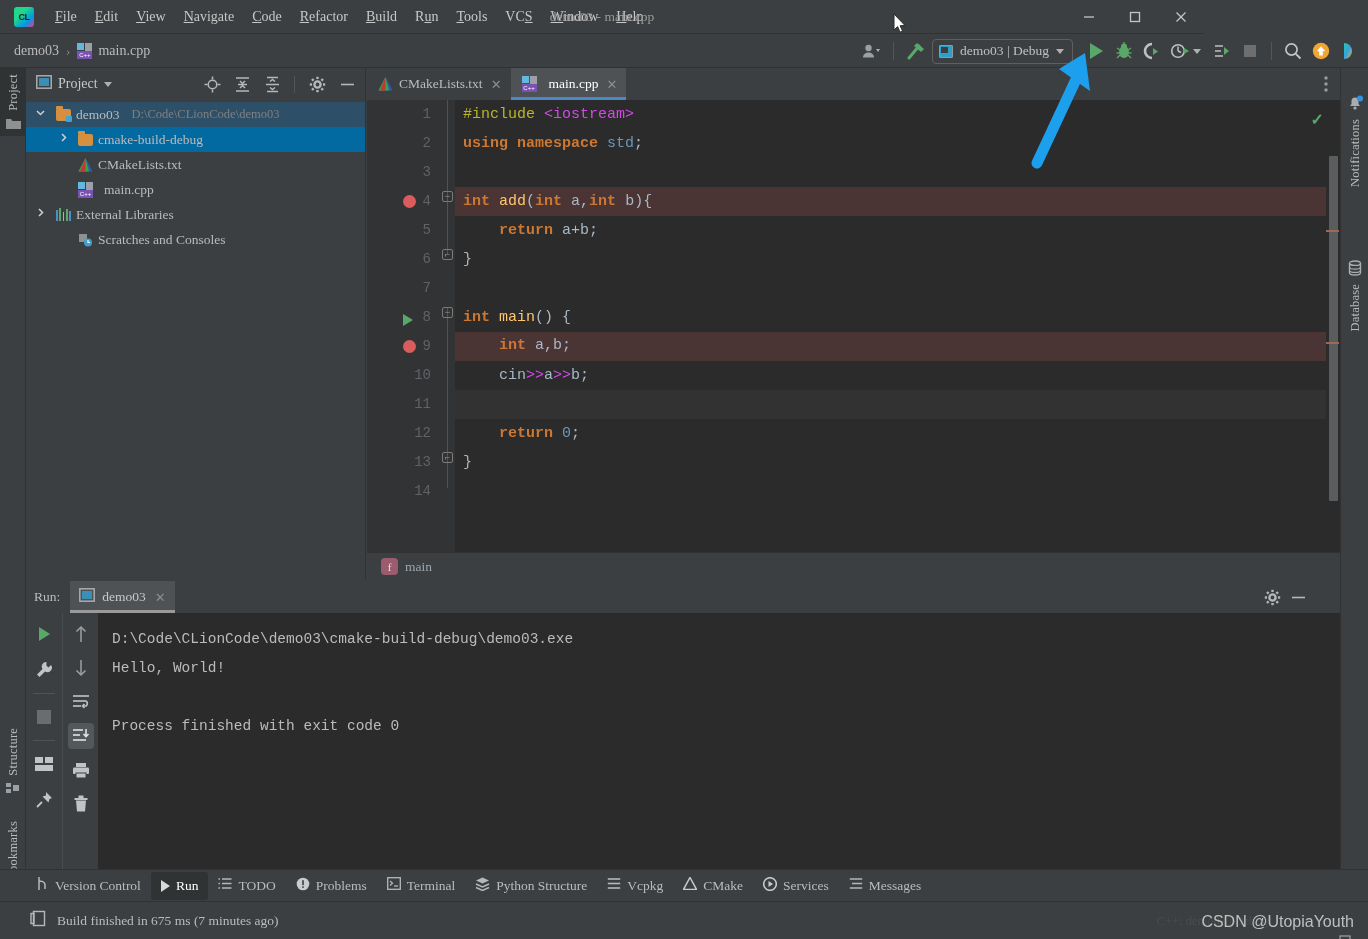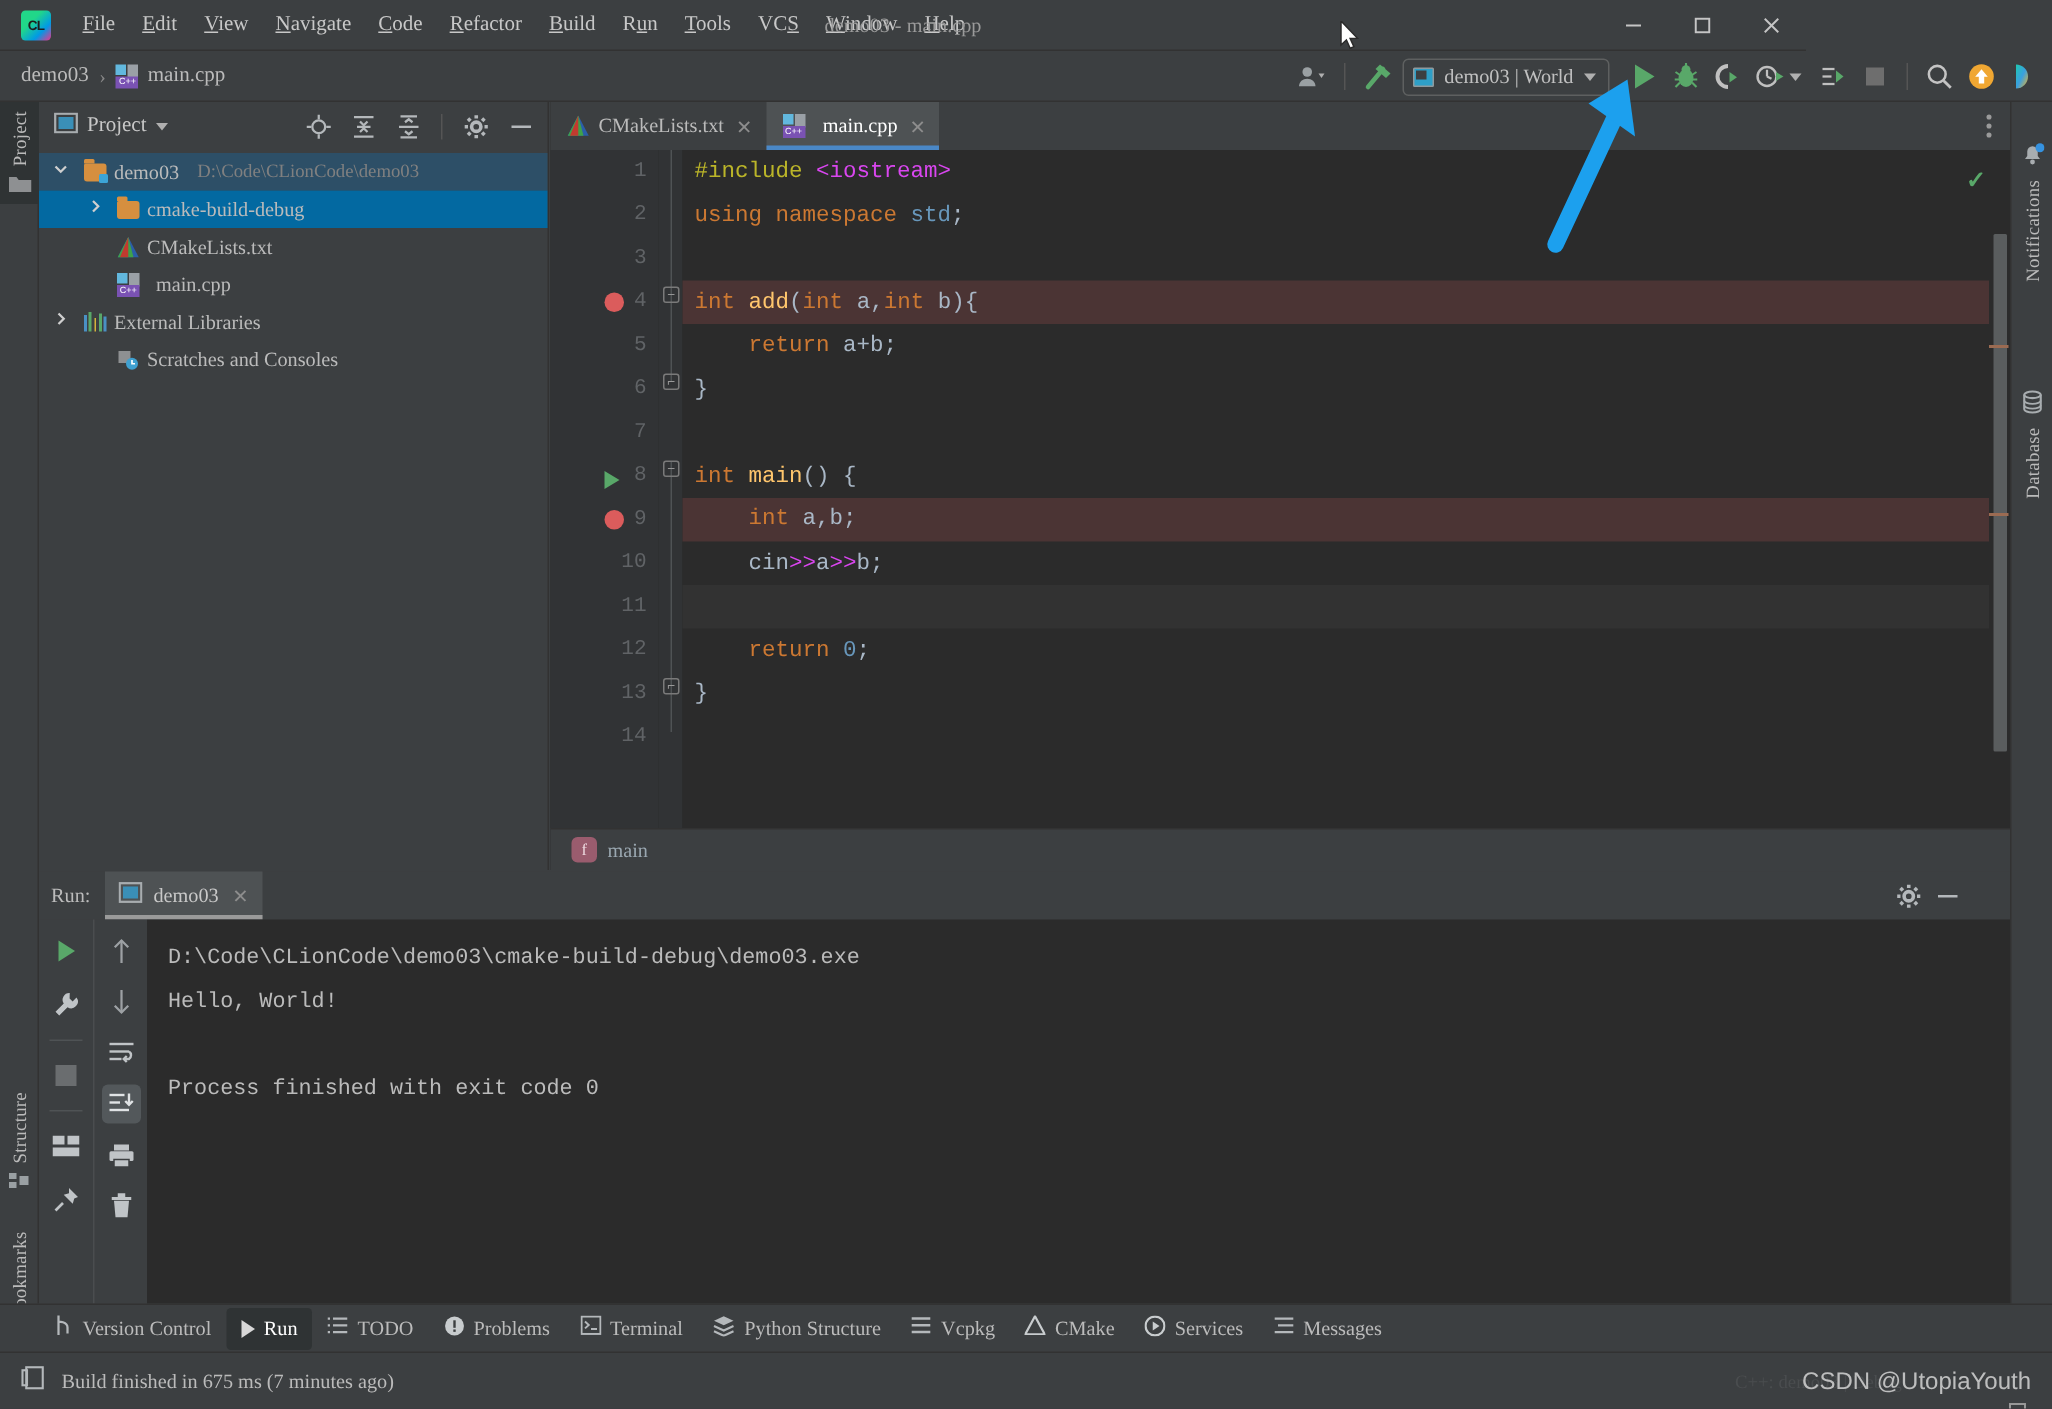--- a/index.html
+++ b/index.html
@@ -164,21 +164,21 @@
   .hl-cur { position:absolute; left:0; right:0; height:29px; background:#323232; }
   .foldmark {
     position:absolute; left:3px; width:11px;height:11px;border:1px solid #7a7a7a;border-radius:2px;
     color:#9a9a9a; font-size:9px; line-height:9px; text-align:center;
     font-family:"Liberation Sans",sans-serif;
   }
   .vline { position:absolute; left:8px; width:1px; background:#4f5355; }
   .caret-bar { display:inline-block; width:1.5px; height:17px; background:#d0d0d0;
      vertical-align:-3px; }
 
-  .k-kw{color:#cc7832;} .k-pp{color:#bbb529;} .k-num{color:#6897bb;}
+  .k-kw{color:#cc7832;font-weight:bold;} .k-pp{color:#bbb529;} .k-num{color:#6897bb;}
   .k-fn{color:#ffc66d;} .k-id{color:#a9b7c6;}
   .k-cls{color:#6897bb;} .k-std{color:#d946ef;}
 
   .breadcrumb-bar {
     position:absolute; left:0; right:0; bottom:0; height:28px; background:#3c3f41;
     display:flex; align-items:center; padding-left:14px; gap:7px; border-top:1px solid #323232;
   }
   .fn-badge { width:17px;height:17px;border-radius:4px;background:#9a5c6e;color:#f0dde3;
      font-size:11px; display:flex;align-items:center;justify-content:center;
      font-family:"Liberation Serif",serif; }
@@ -237,21 +237,21 @@
   .tw-item {
     height:28px; display:flex; align-items:center; gap:6px; padding:0 10px;
     font-size:13.5px; color:#bbbbbb; border-radius:3px;
   }
   .tw-item.active { background:#2f3334; color:#ffffff; }
 
   .statusbar {
     position:absolute; left:0; bottom:0; width:1368px; height:38px;
     background:#3c3f41; display:flex; align-items:center; border-top:1px solid #323232;
   }
-  .sb-left { display:flex; align-items:center; gap:10px; padding-left:14px; }
+  .sb-left { display:flex; align-items:center; gap:10px; padding-left:30px; }
   .sb-text { font-size:13.5px; color:#bbbbbb; }
   .sb-right { position:absolute; right:10px; display:flex; align-items:center; gap:0px;margin-top:48px; }
   .sb-cell { font-size:13.5px; color:#bbbbbb; padding:0 14px; }
 
   .watermark {
     position:absolute; right:14px; bottom:8px; font-size:16px; color:#c9c9c9;
     font-family:"Liberation Sans", sans-serif; opacity:0.92; pointer-events:none;
   }
   .wm-ghost {
     position:absolute; right:100px; bottom:10px; font-size:12.5px; color:#4a4d4f;
@@ -327,21 +327,21 @@
       </div>
       <div class="tb-sep"></div>
       <div class="tb-btn">
         <svg width="22" height="20" viewBox="0 0 22 20">
           <path d="M4 17 L14 5" stroke="#59a869" stroke-width="3" stroke-linecap="round"></path>
           <path d="M12 2 L19 8 L16 11 L9 5 Z" fill="#59a869"></path>
         </svg>
       </div>
       <div class="runconfig">
         <span class="rc-icon"></span>
-        <span>demo03 | World</span>
+        <span>demo03 | Debug</span>
         <span class="caret"></span>
       </div>
       <div class="tb-btn" style="margin-left:8px">
         <span class="play-tri"></span>
       </div>
       <div class="tb-btn">
         <svg width="20" height="20" viewBox="0 0 20 20">
           <ellipse cx="10" cy="11" rx="5" ry="6" fill="#59a869"></ellipse>
           <circle cx="10" cy="5.5" r="3" fill="#59a869"></circle>
           <g stroke="#59a869" stroke-width="1.4">

